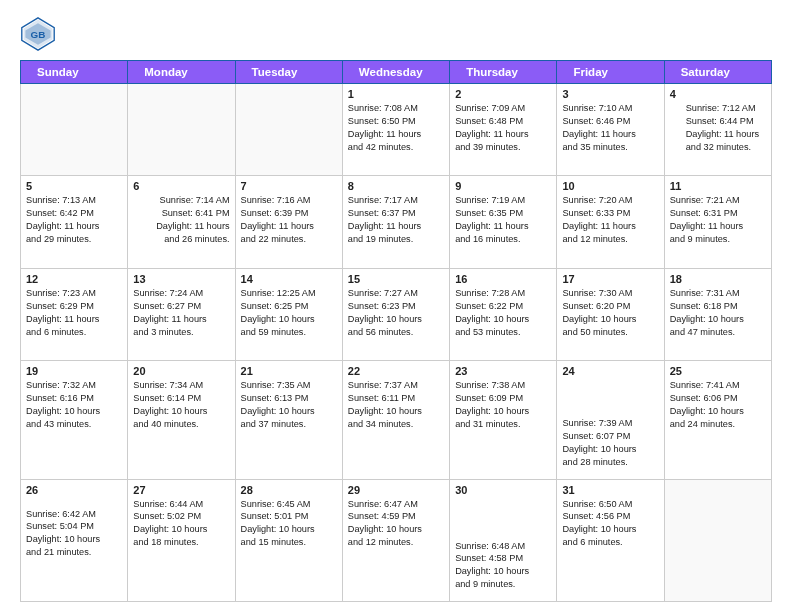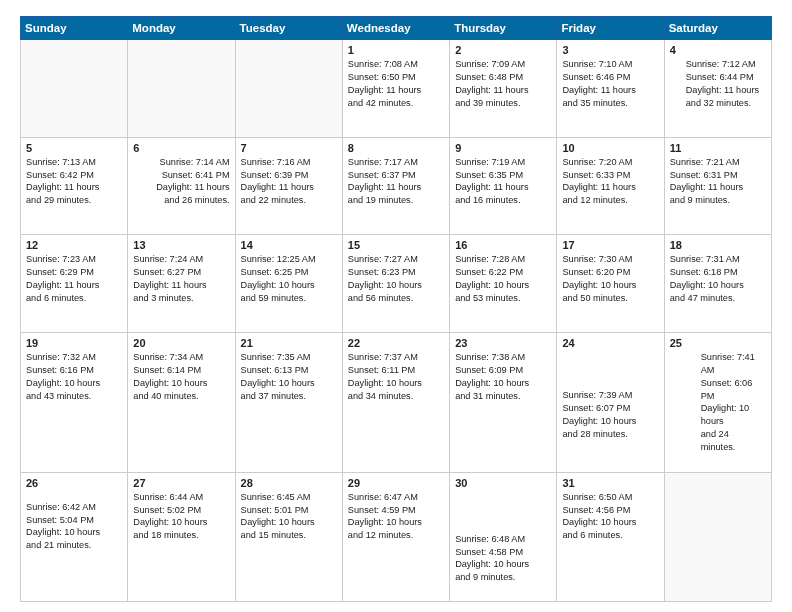--- a/index.html
+++ b/index.html
@@ -54,25 +54,25 @@
       color: #444;
     }
     .calendar {
       flex: 1;
       border: 1px solid #ccc;
       border-collapse: collapse;
       width: 100%;
       table-layout: fixed;
     }
     .calendar th {
-      background-color: #0369a1;
+      background-color: #8b5cf6;
       color: #fff;
       font-size: 11.5px;
       font-weight: bold;
-      padding: 5px 4px;
+      padding: 5px 16px;
       text-align: left;
       border: 1px solid #1a5fa8;
     }
     .calendar td {
       border: 1px solid #ccc;
       vertical-align: top;
       padding: 4px 5px;
       font-size: 9.5px;
       color: #222;
       height: 88px;
@@ -92,20 +92,38 @@
       line-height: 1.4;
       color: #222;
     }
     tr.week-row td { height: 88px; }
     tr.last-row td { height: 80px; }
   </style>
 </head>
 <body>
 
 <div class="page">
+  <div class="header">
+    <div class="logo">
+      <svg class="logo-icon" viewBox="0 0 40 40">
+        <polygon points="20,4 36,14 36,26 20,36 4,26 4,14" fill="#1a5fa8" opacity="0.15"></polygon>
+        <polygon points="20,2 38,13 38,27 20,38 2,27 2,13" fill="none" stroke="#1a5fa8" stroke-width="1.5"></polygon>
+        <polygon points="20,8 34,16 34,24 20,32 6,24 6,16" fill="#1a5fa8" opacity="0.3"></polygon>
+        <text x="20" y="24" text-anchor="middle" font-size="11" font-weight="bold" fill="#1a5fa8">GB</text>
+      </svg>
+      <div class="logo-text">
+        <span class="logo-general"></span>
+        <span class="logo-blue"></span>
+      </div>
+    </div>
+    <div class="title-block">
+      <div class="month-title"></div>
+      <div class="location"></div>
+    </div>
+  </div>
 
   <table class="calendar">
     <thead>
       <tr>
       <th>Sunday</th>
           <th>Monday</th>
           <th>Tuesday</th>
           <th>Wednesday</th>
           <th>Thursday</th>
           <th>Friday</th>
@@ -286,21 +304,21 @@
           </td>
           <td>
             <span class="day-num">24</span>
             <div class="cell-text" style="white-space: pre-line; margin-top: 40px;">Sunrise: 7:39 AM
 Sunset: 6:07 PM
 Daylight: 10 hours
 and 28 minutes.</div>
           </td>
           <td>
             <span class="day-num">25</span>
-            <div class="cell-text" style="white-space: pre-line; margin-left: 31px;">Sunrise: 7:41 AM
+            <div class="cell-text" style="white-space: pre-line;">Sunrise: 7:41 AM
 Sunset: 6:06 PM
 Daylight: 10 hours
 and 24 minutes.</div>
           </td>
         </tr>
         <tr class="last-row">
           <td>
             <span class="day-num">26</span>
             <div class="cell-text" style="white-space: pre-line; margin-top: 12px;">Sunrise: 6:42 AM
 Sunset: 5:04 PM

